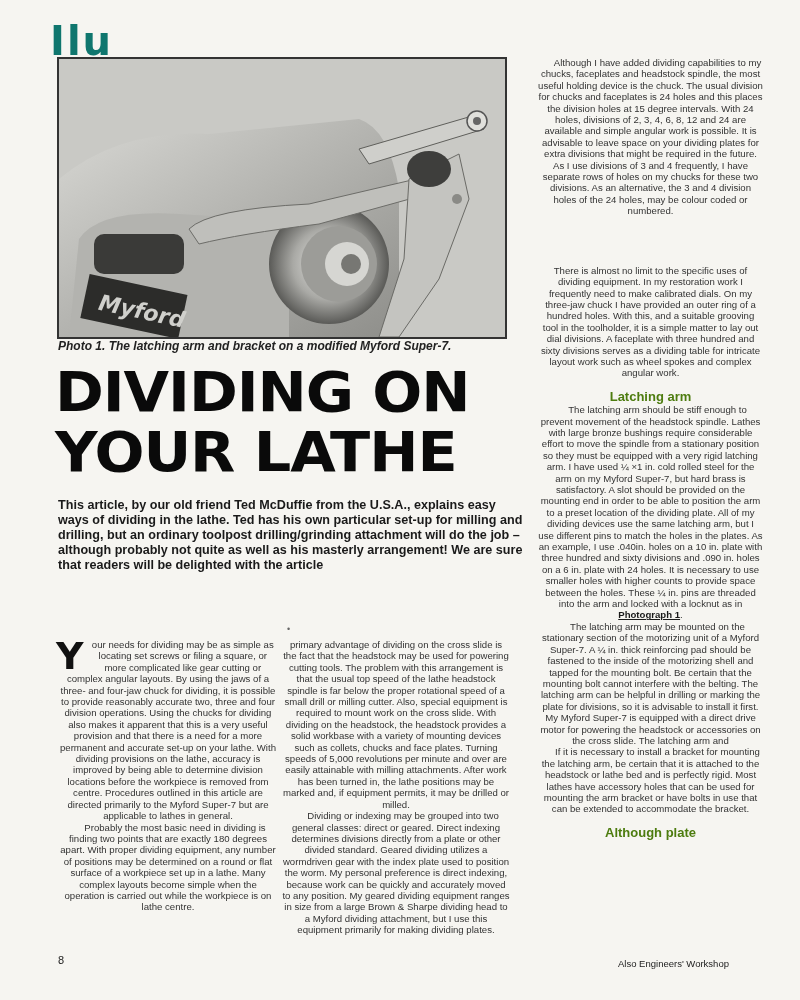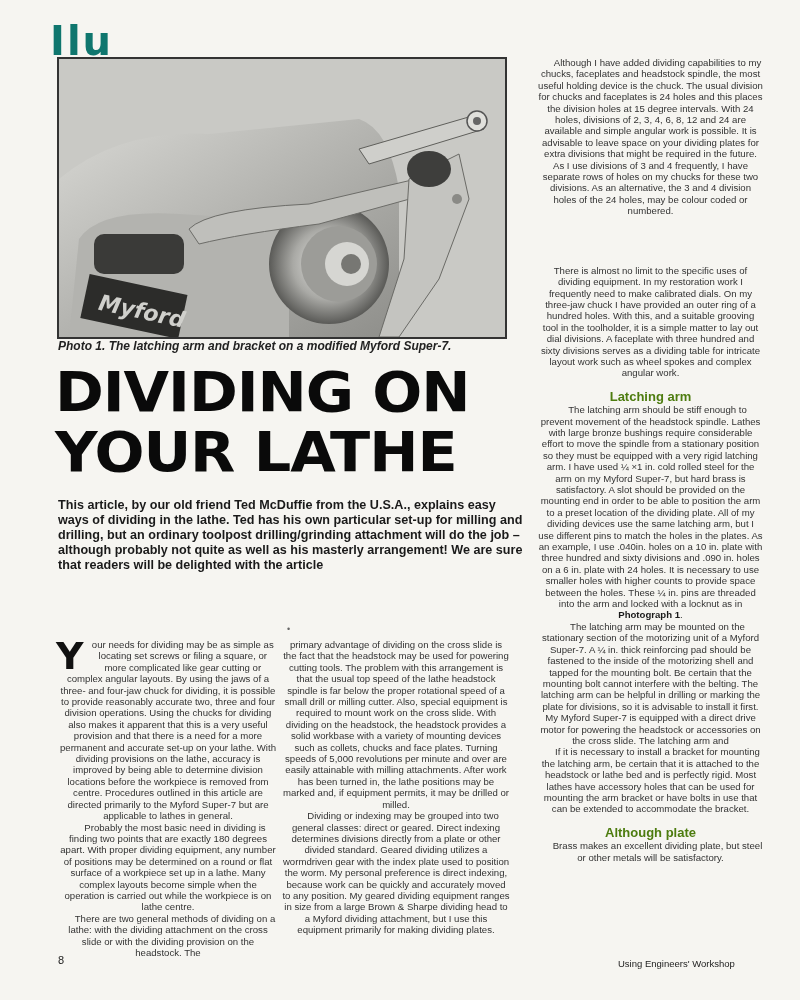--- a/index.html
+++ b/index.html
@@ -37,21 +37,21 @@
   .col p { margin:0; text-indent:14px; }
   .col p.noindent { text-indent:0;margin-top:48px; }
   .col1 { left:58px; top:591px; width:220px; }
   .col2 { left:282px; top:591px; width:228px; }
   .col3 { left:538px; top:57px; width:225px; }
   .dropcap {
     float:left; font-family:"DejaVu Sans", sans-serif; font-weight:bold; font-size:38px; line-height:32px;
     margin:1px 4px 0 -2px; color:#111;
   }
   .subhead { font-size:13px; font-weight:bold; color:#4d7c0f; margin:12px 0 2px 0; }
-  .bold { font-weight:bold; color:#1a1a1a; }
+  .bold { font-weight:bold; color:#1a1a1a;text-decoration:underline; }
   .pagenum { position:absolute; left:58px; top:954px; font-size:11px; color:#222; }
   .pubname { position:absolute; left:618px; top:958px; font-size:9.5px; color:#222; }
   .bullet { position:absolute; left:287px; top:624px; font-size:9px; color:#666; }
 </style>
 </head>
 <body>
 
 <div class="ghost">Ilu</div>
 
 <div class="photo">
@@ -92,35 +92,33 @@
 <div class="title">
   <div>DIVIDING ON</div>
   <div>YOUR LATHE</div>
 </div>
 
 <div class="standfirst">This article, by our old friend Ted McDuffie from the U.S.A., explains easy ways of dividing in the lathe. Ted has his own particular set-up for milling and drilling, but an ordinary toolpost drilling/grinding attachment will do the job – although probably not quite as well as his masterly arrangement! We are sure that readers will be delighted with the article</div>
 
 <div class="col col1">
   <p class="noindent"><span class="dropcap">Y</span><span>our needs for dividing may be as simple as locating set screws or filing a square, or more complicated like gear cutting or complex angular layouts. By using the jaws of a three- and four-jaw chuck for dividing, it is possible to provide reasonably accurate two, three and four division operations. Using the chucks for dividing also makes it apparent that this is a very useful provision and that there is a need for a more permanent and accurate set-up on your lathe. With dividing provisions on the lathe, accuracy is improved by being able to determine division locations before the workpiece is removed from centre. Procedures outlined in this article are directed primarily to the Myford Super-7 but are applicable to lathes in general.</span></p>
   <p>Probably the most basic need in dividing is finding two points that are exactly 180 degrees apart. With proper dividing equipment, any number of positions may be determined on a round or flat surface of a workpiece set up in a lathe. Many complex layouts become simple when the operation is carried out while the workpiece is on lathe centre.</p>
-  <p>There are two general methods of dividing on a lathe: with the dividing attachment on the cross slide or with the dividing provision on the headstock. The</p>
 </div>
 
 <div class="bullet">•</div>
 
 <div class="col col2">
   <p class="noindent">primary advantage of dividing on the cross slide is the fact that the headstock may be used for powering cutting tools. The problem with this arrangement is that the usual top speed of the lathe headstock spindle is far below the proper rotational speed of a small drill or milling cutter. Also, special equipment is required to mount work on the cross slide. With dividing on the headstock, the headstock provides a solid workbase with a variety of mounting devices such as collets, chucks and face plates. Turning speeds of 5,000 revolutions per minute and over are easily attainable with milling attachments. After work has been turned in, the lathe positions may be marked and, if equipment permits, it may be drilled or milled.</p>
   <p>Dividing or indexing may be grouped into two general classes: direct or geared. Direct indexing determines divisions directly from a plate or other divided standard. Geared dividing utilizes a wormdriven gear with the index plate used to position the worm. My personal preference is direct indexing, because work can be quickly and accurately moved to any position. My geared dividing equipment ranges in size from a large Brown &amp; Sharpe dividing head to a Myford dividing attachment, but I use this equipment primarily for making dividing plates.</p>
 </div>
 
 <div class="col col3">
   <p>Although I have added dividing capabilities to my chucks, faceplates and headstock spindle, the most useful holding device is the chuck. The usual division for chucks and faceplates is 24 holes and this places the division holes at 15 degree intervals. With 24 holes, divisions of 2, 3, 4, 6, 8, 12 and 24 are available and simple angular work is possible. It is advisable to leave space on your dividing plates for extra divisions that might be required in the future. As I use divisions of 3 and 4 frequently, I have separate rows of holes on my chucks for these two divisions. As an alternative, the 3 and 4 division holes of the 24 holes, may be colour coded or numbered.</p>
   <p class="noindent">There is almost no limit to the specific uses of dividing equipment. In my restoration work I frequently need to make calibrated dials. On my three-jaw chuck I have provided an outer ring of a hundred holes. With this, and a suitable grooving tool in the toolholder, it is a simple matter to lay out dial divisions. A faceplate with three hundred and sixty divisions serves as a dividing table for intricate layout work such as wheel spokes and complex angular work.</p>
   <div class="subhead">Latching arm</div>
   <p><span>The latching arm should be stiff enough to prevent movement of the headstock spindle. Lathes with large bronze bushings require considerable effort to move the spindle from a stationary position so they must be equipped with a very rigid latching arm. I have used ¼ ×1 in. cold rolled steel for the arm on my Myford Super-7, but hard brass is satisfactory. A slot should be provided on the mounting end in order to be able to position the arm to a preset location of the dividing plate. All of my dividing devices use the same latching arm, but I use different pins to match the holes in the plates. As an example, I use .040in. holes on a 10 in. plate with three hundred and sixty divisions and .090 in. holes on a 6 in. plate with 24 holes. It is necessary to use smaller holes with higher counts to provide space between the holes. These ¼ in. pins are threaded into the arm and locked with a locknut as in </span><span class="bold">Photograph 1</span><span>.</span></p>
   <p>The latching arm may be mounted on the stationary section of the motorizing unit of a Myford Super-7. A ¼ in. thick reinforcing pad should be fastened to the inside of the motorizing shell and tapped for the mounting bolt. Be certain that the mounting bolt cannot interfere with the belting. The latching arm can be helpful in drilling or marking the plate for divisions, so it is advisable to install it first. My Myford Super-7 is equipped with a direct drive motor for powering the headstock or accessories on the cross slide. The latching arm and</p>
   <p>If it is necessary to install a bracket for mounting the latching arm, be certain that it is attached to the headstock or lathe bed and is perfectly rigid. Most lathes have accessory holes that can be used for mounting the arm bracket or have bolts in use that can be extended to accommodate the bracket.</p>
   <div class="subhead">Although plate</div>
-  <p>Brass makes an excellent dividing plate, but steel or other metals will be satisfactory.</p>
 </div>
 
 <div class="pagenum">8</div>
-<div class="pubname">Using Engineers' Workshop</div>
+<div class="pubname">Also Engineers' Workshop</div>
 
 </body></html>

